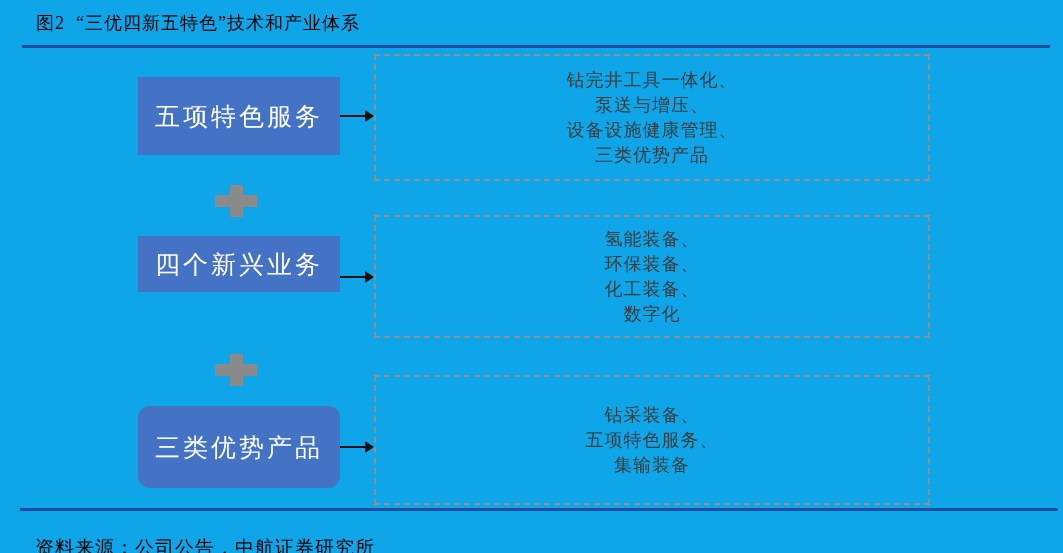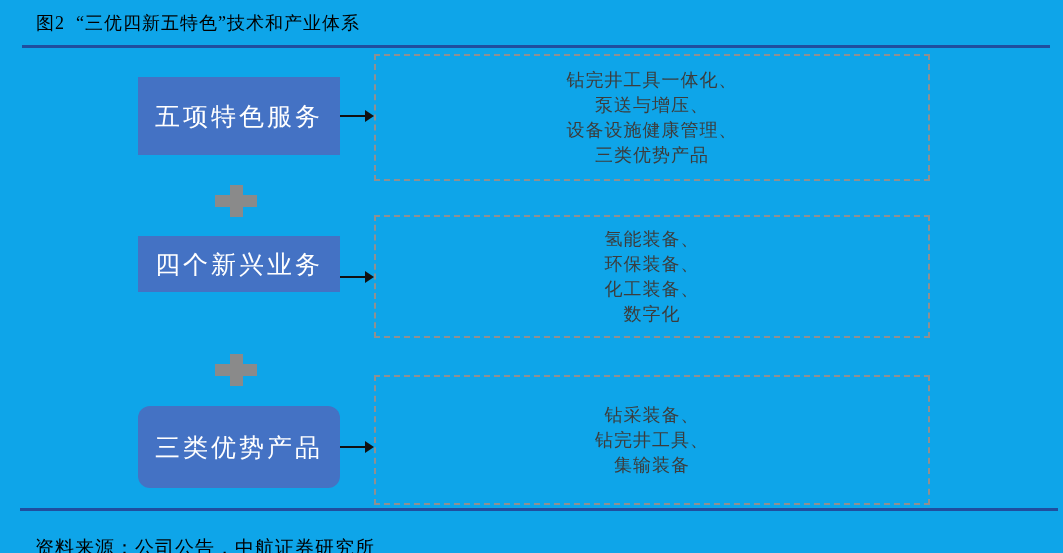--- a/index.html
+++ b/index.html
@@ -132,21 +132,21 @@
 
   <div class="category-box box3">
     <span class="label">三类优势产品</span>
   </div>
   <div class="arrow arrow3">
     <div class="shaft"></div>
     <div class="head"></div>
   </div>
   <div class="detail-box detail3">
     <div class="detail-line">钻采装备、</div>
-    <div class="detail-line">钻完井工具、</div>
+    <div class="detail-line">五项特色服务、</div>
     <div class="detail-line">集输装备</div>
   </div>
 
   <div class="rule bottom"></div>
 
   <div class="source-note">资料来源：公司公告，中航证券研究所</div>
 
 </div>
 
 </body></html>

